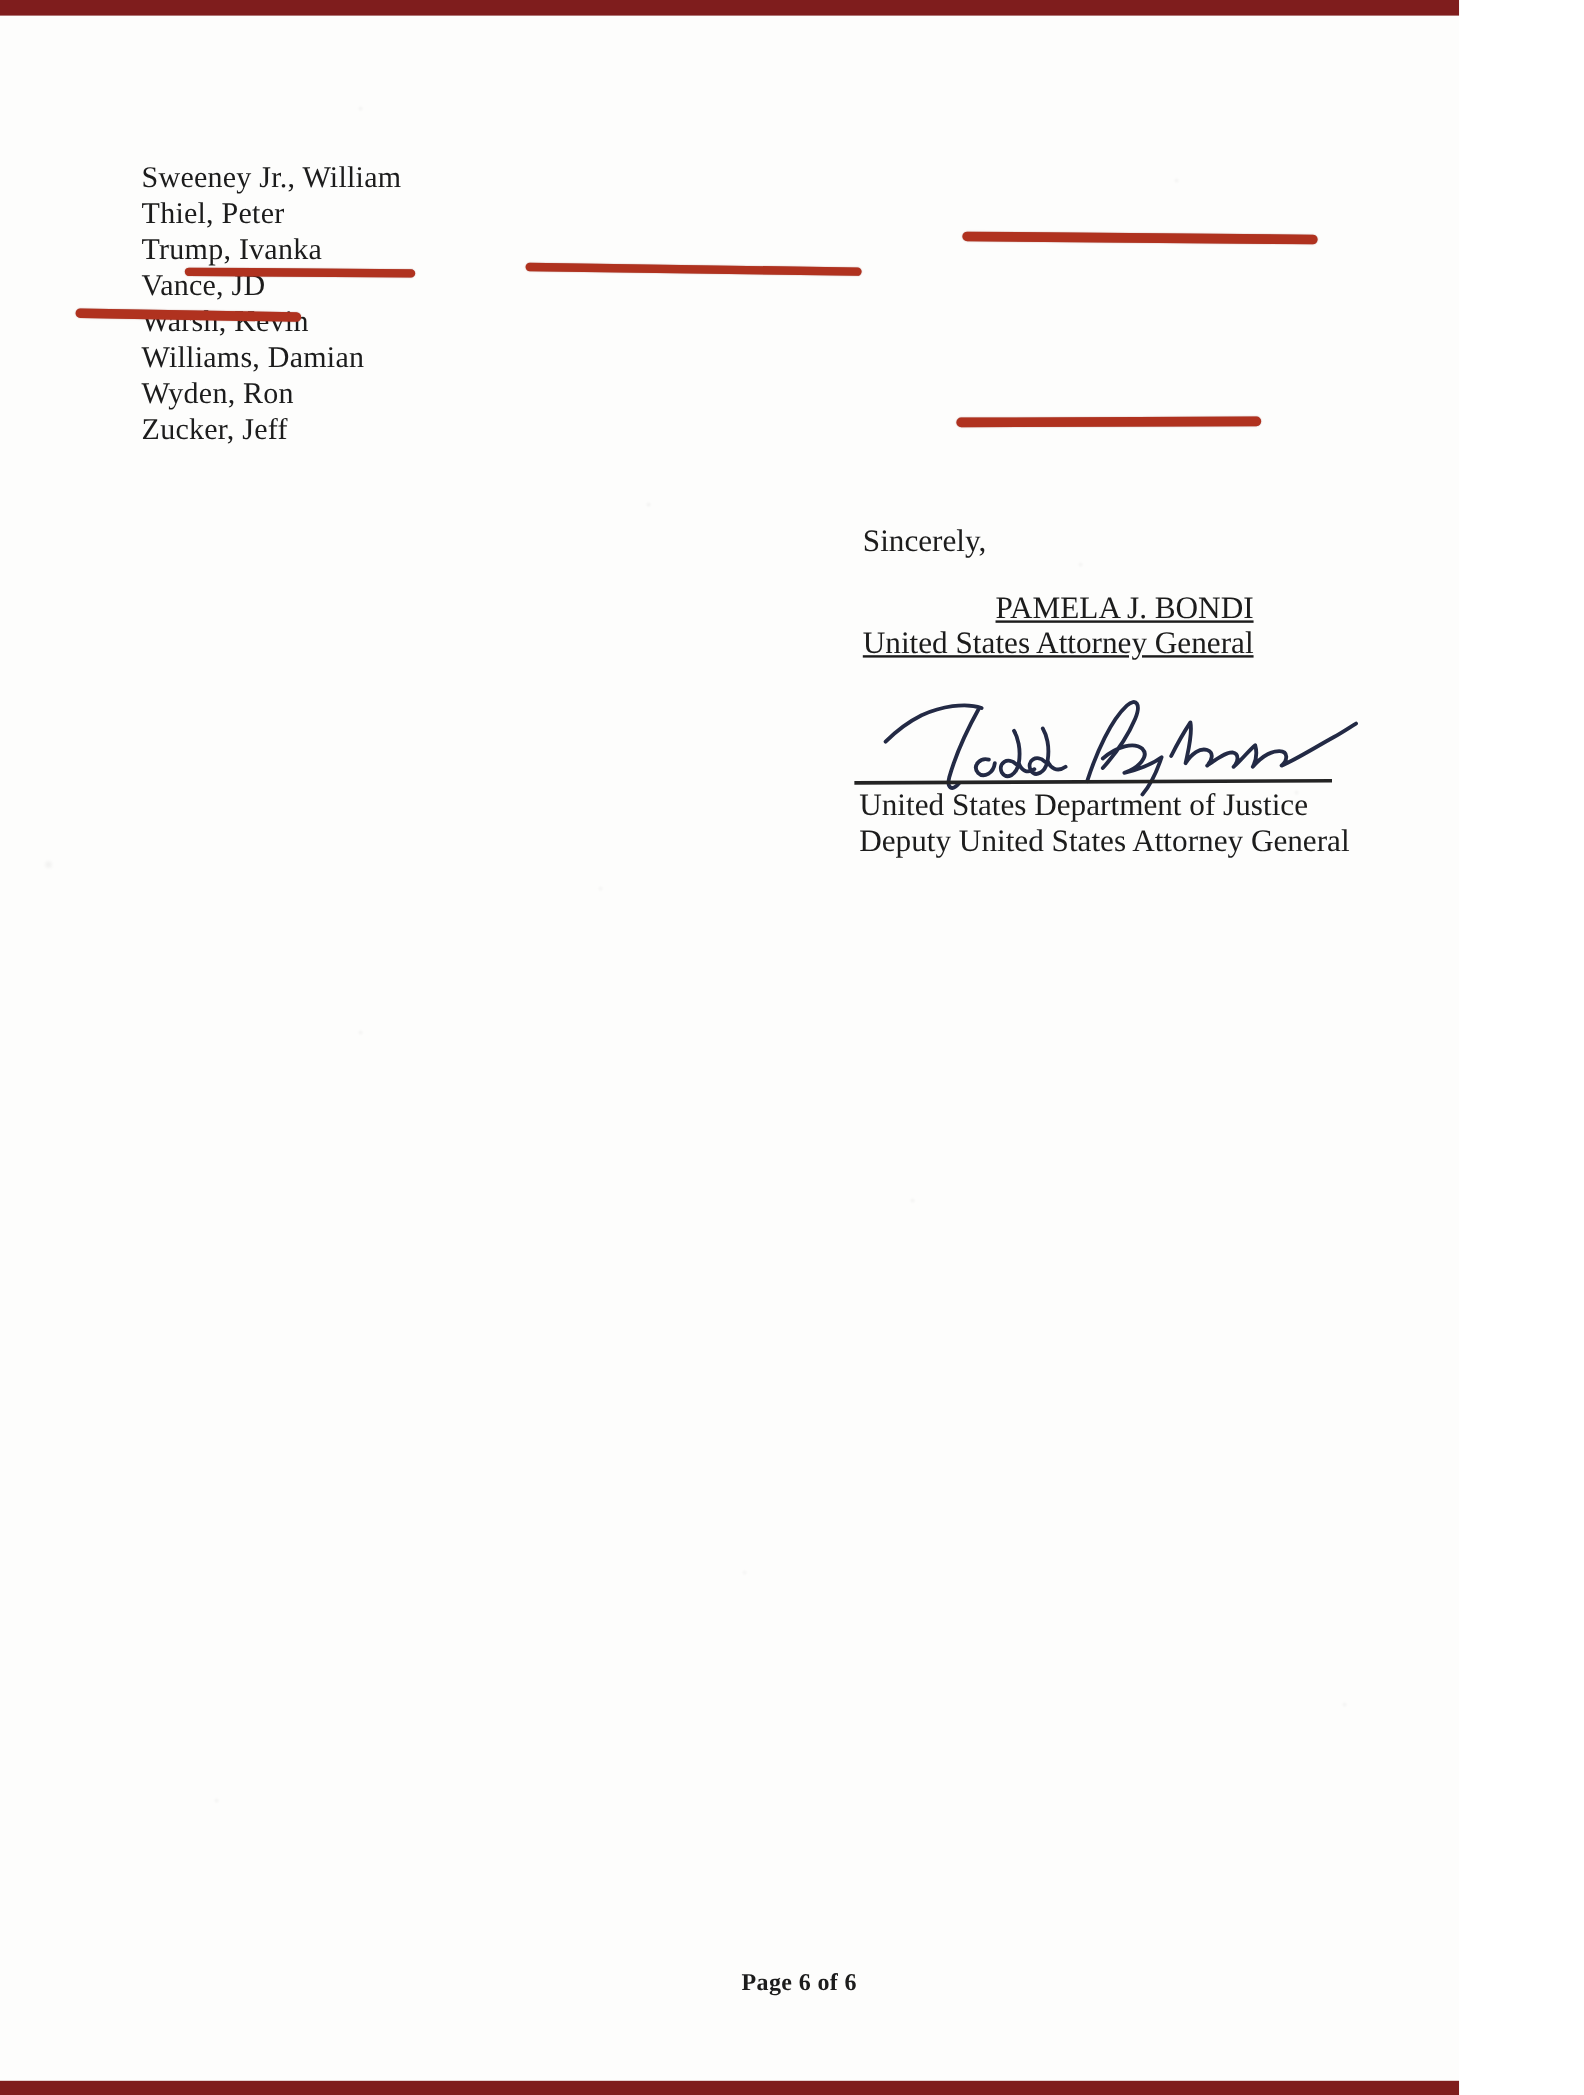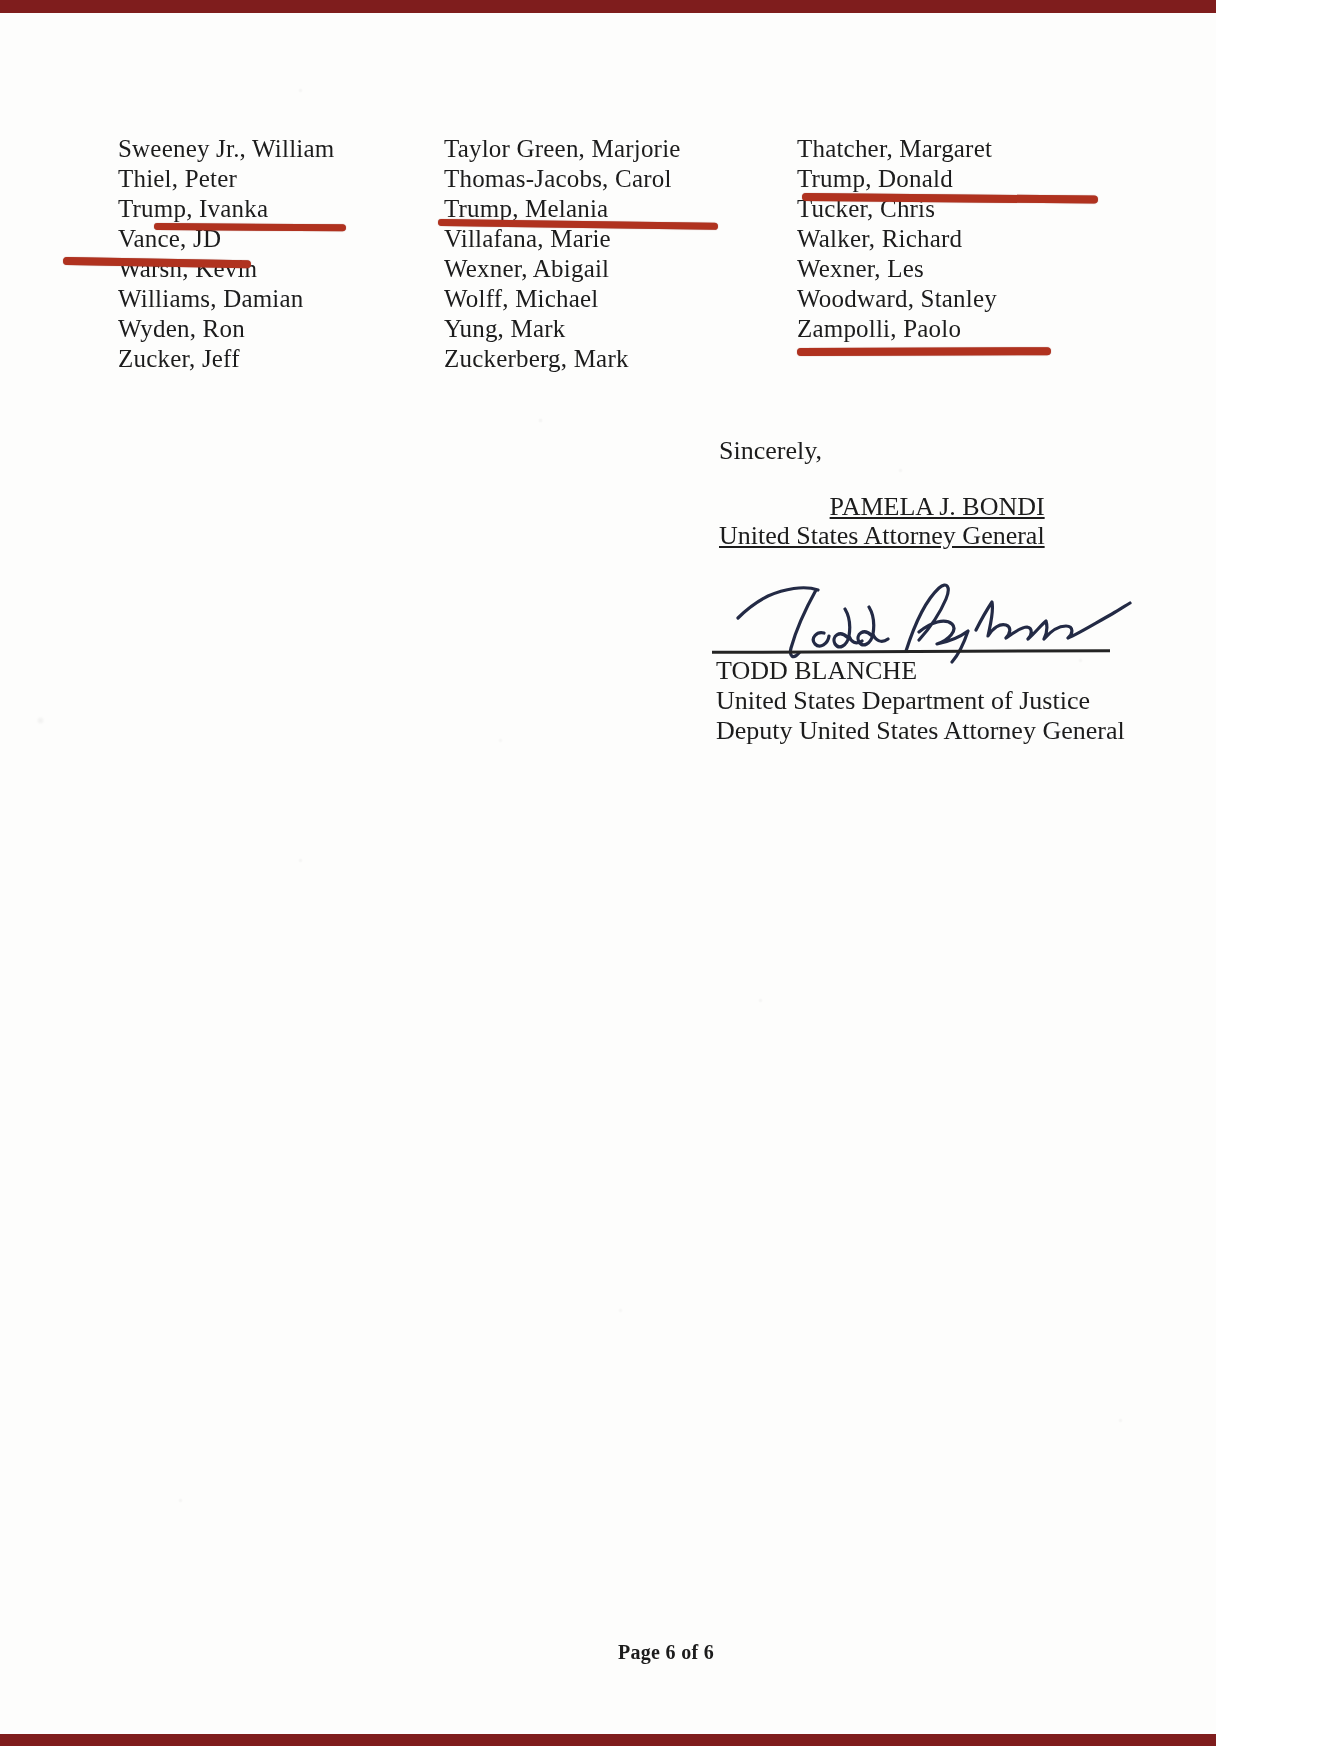--- a/index.html
+++ b/index.html
@@ -124,40 +124,21 @@
     <div class="row">Sweeney Jr., William</div>
     <div class="row">Thiel, Peter</div>
     <div class="row">Trump, Ivanka</div>
     <div class="row">Vance, JD</div>
     <div class="row">Warsh, Kevin</div>
     <div class="row">Williams, Damian</div>
     <div class="row">Wyden, Ron</div>
     <div class="row">Zucker, Jeff</div>
   </div>
 
-  <div class="name-col" style="left:444px">
-    <div class="row">Taylor Green, Marjorie</div>
-    <div class="row">Thomas-Jacobs, Carol</div>
-    <div class="row">Trump, Melania</div>
-    <div class="row">Villafana, Marie</div>
-    <div class="row">Wexner, Abigail</div>
-    <div class="row">Wolff, Michael</div>
-    <div class="row">Yung, Mark</div>
-    <div class="row">Zuckerberg, Mark</div>
-  </div>
 
-  <div class="name-col" style="left:797px">
-    <div class="row">Thatcher, Margaret</div>
-    <div class="row">Trump, Donald</div>
-    <div class="row">Tucker, Chris</div>
-    <div class="row">Walker, Richard</div>
-    <div class="row">Wexner, Les</div>
-    <div class="row">Woodward, Stanley</div>
-    <div class="row">Zampolli, Paolo</div>
-  </div>
 
   <div class="redline" style="left:154px; top:223px; width:192px; transform:rotate(0.4deg)"></div>
   <div class="redline" style="left:63px; top:257px; width:188px; height:8px; transform:rotate(1deg)"></div>
   <div class="redline" style="left:438px; top:219px; width:280px; transform:rotate(0.8deg)"></div>
   <div class="redline" style="left:802px; top:193px; width:296px; height:8px; transform:rotate(0.5deg)"></div>
   <div class="redline" style="left:797px; top:348px; width:254px; height:8px; transform:rotate(-0.2deg)"></div>
 
   <div class="closing salutation">Sincerely,</div>
 
   <div class="closing ag-block">
@@ -173,21 +154,20 @@
          M 151 60 C 153 66 158 69 164 65
          M 173 59 C 166 52 157 58 161 66 C 165 72 173 68 175 58 C 177 46 174 36 171 31
          M 175 58 C 177 64 183 68 190 63
          M 208 75 C 216 50 228 24 241 12 C 249 5 253 11 248 23 C 242 37 231 53 221 64
          M 221 56 C 233 46 247 42 254 48 C 260 54 251 64 239 68 C 249 66 262 61 270 55 C 266 67 261 78 254 86
          M 278 54 C 284 42 290 32 294 26 C 296 36 292 50 290 60 C 295 52 302 47 308 49 C 314 51 312 58 308 62 C 315 57 323 51 329 51 C 335 52 334 59 330 63 C 337 57 343 49 348 45 C 350 52 348 59 346 63 C 352 56 360 50 368 50 C 376 50 375 58 370 62 C 380 58 396 48 414 38 C 421 34 427 30 432 27"></path>
   </svg>
   <div class="sig-line"></div>
 
   <div class="dag-block">
-    <div>TODD BLANCHE</div>
     <div>United States Department of Justice</div>
     <div>Deputy United States Attorney General</div>
   </div>
 
   <div class="page-num">Page 6 of 6</div>
 
   <div class="edge-bar bottom"></div>
 
 </div>
 

